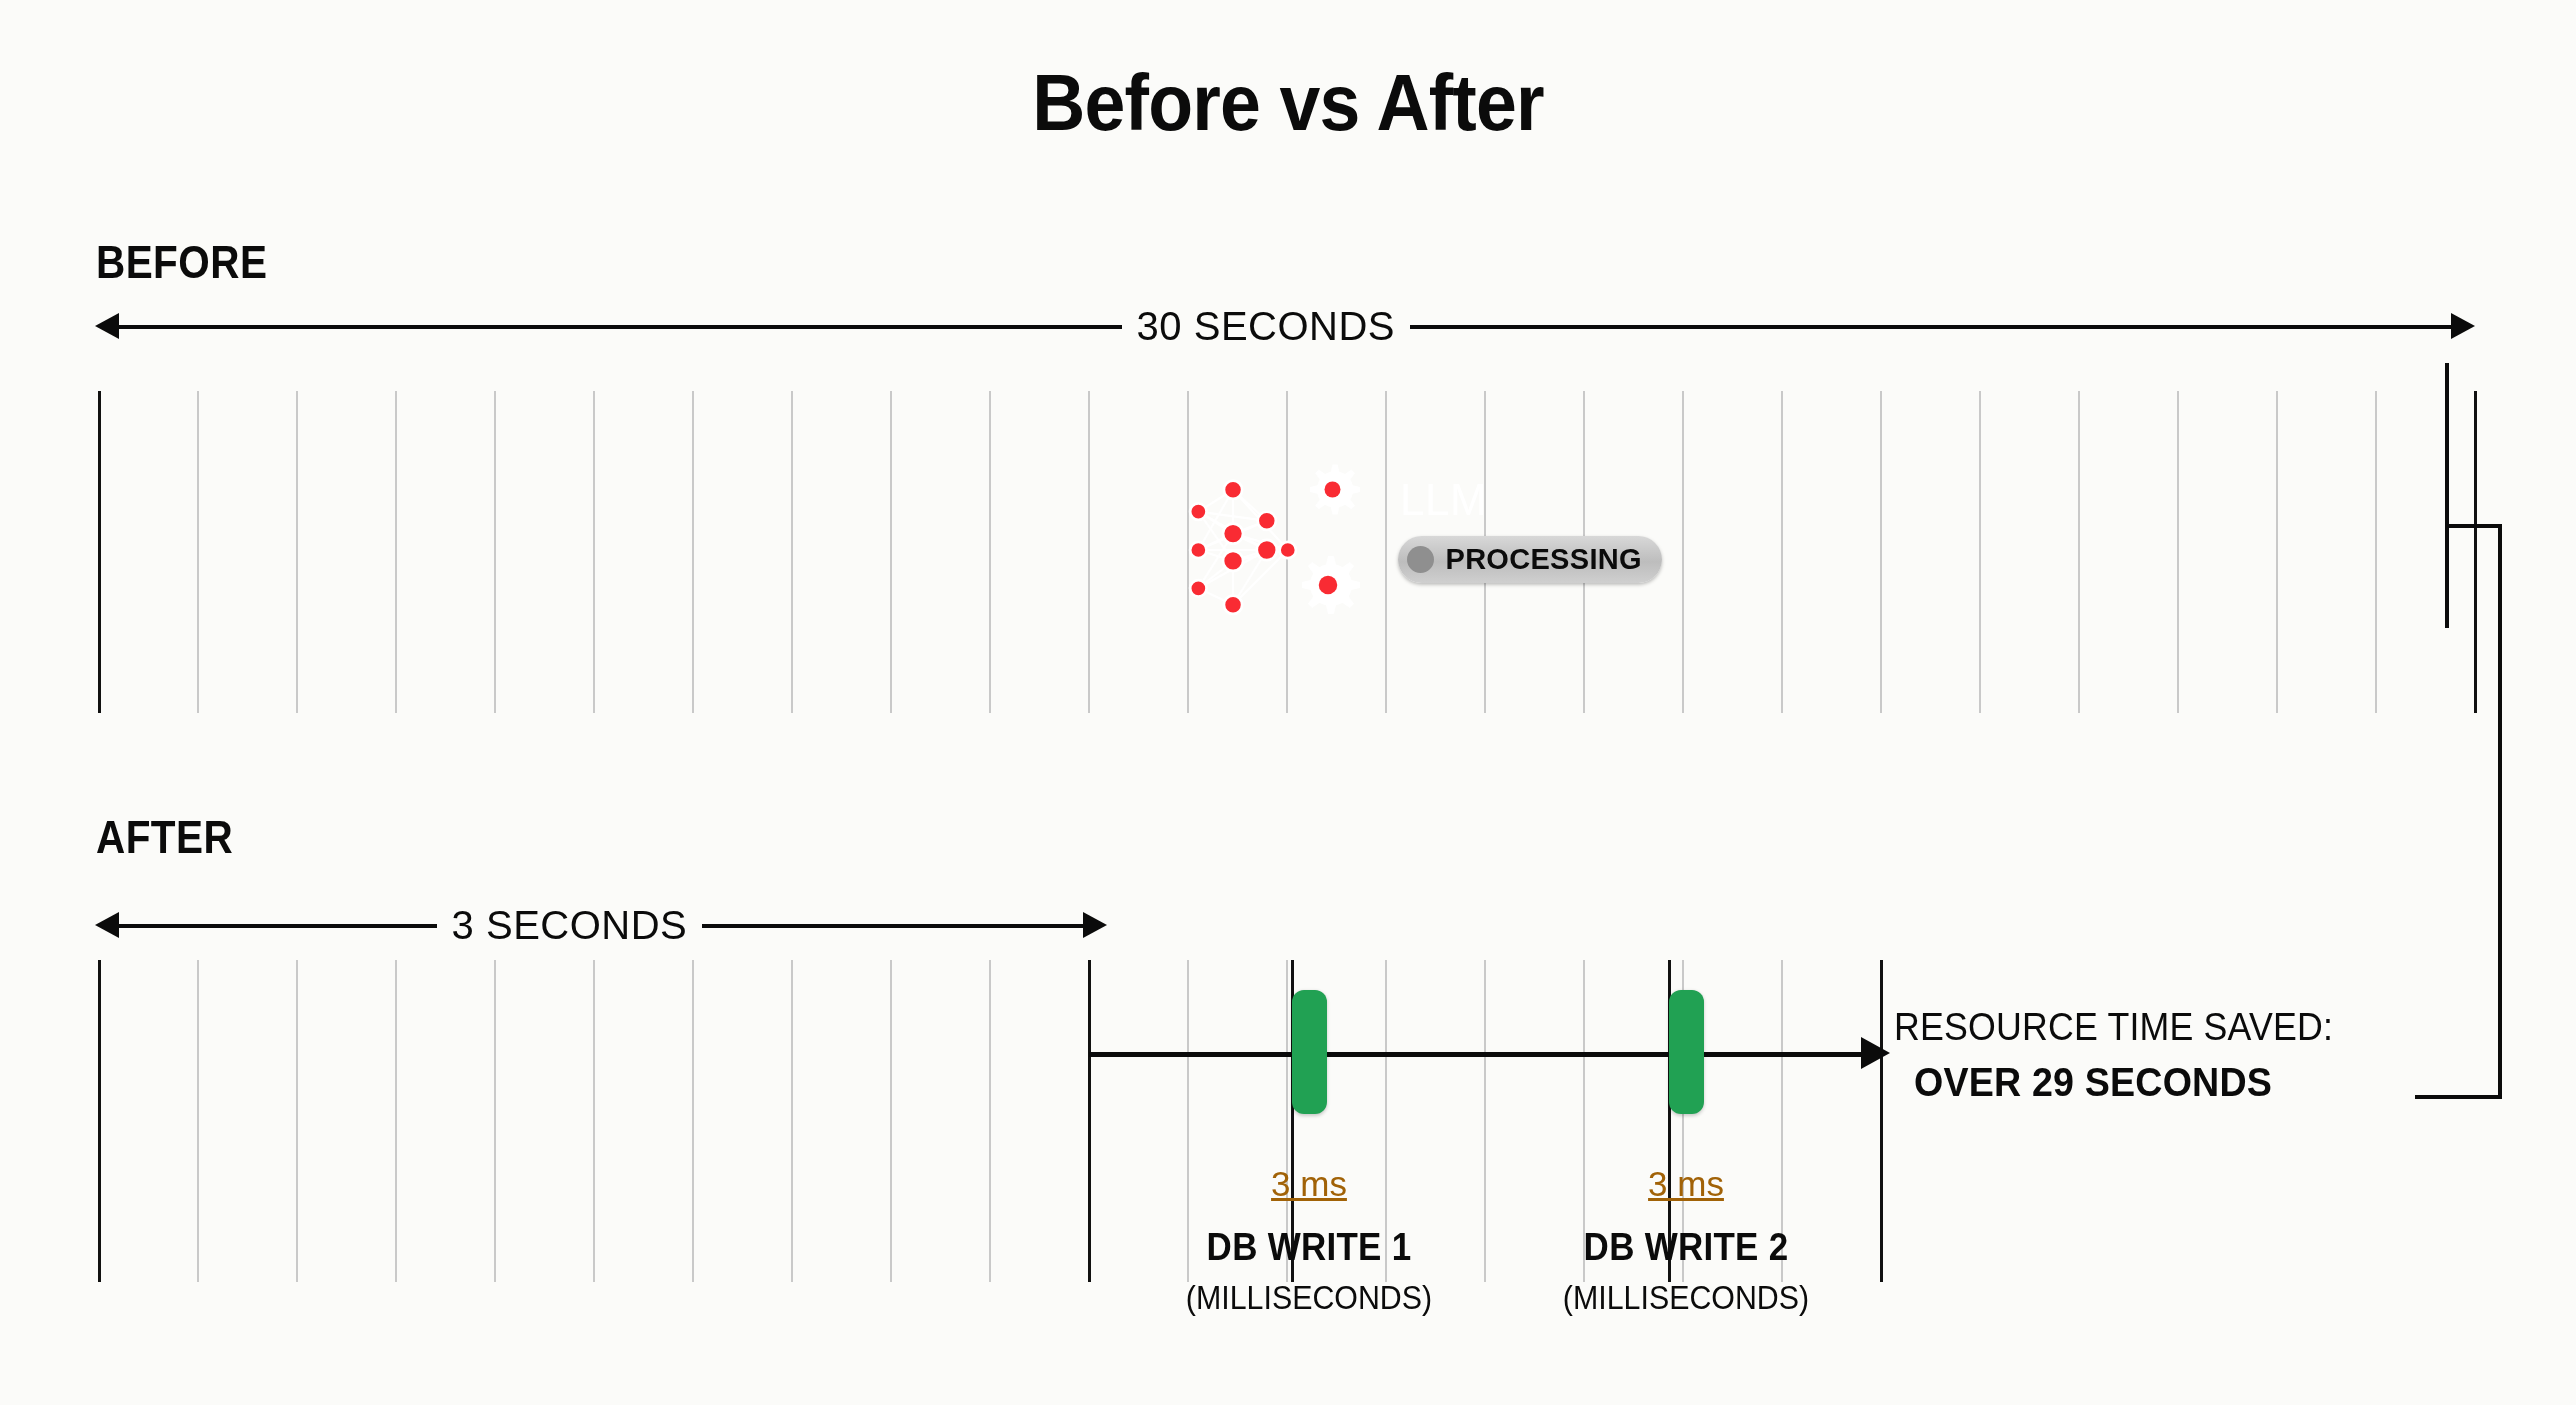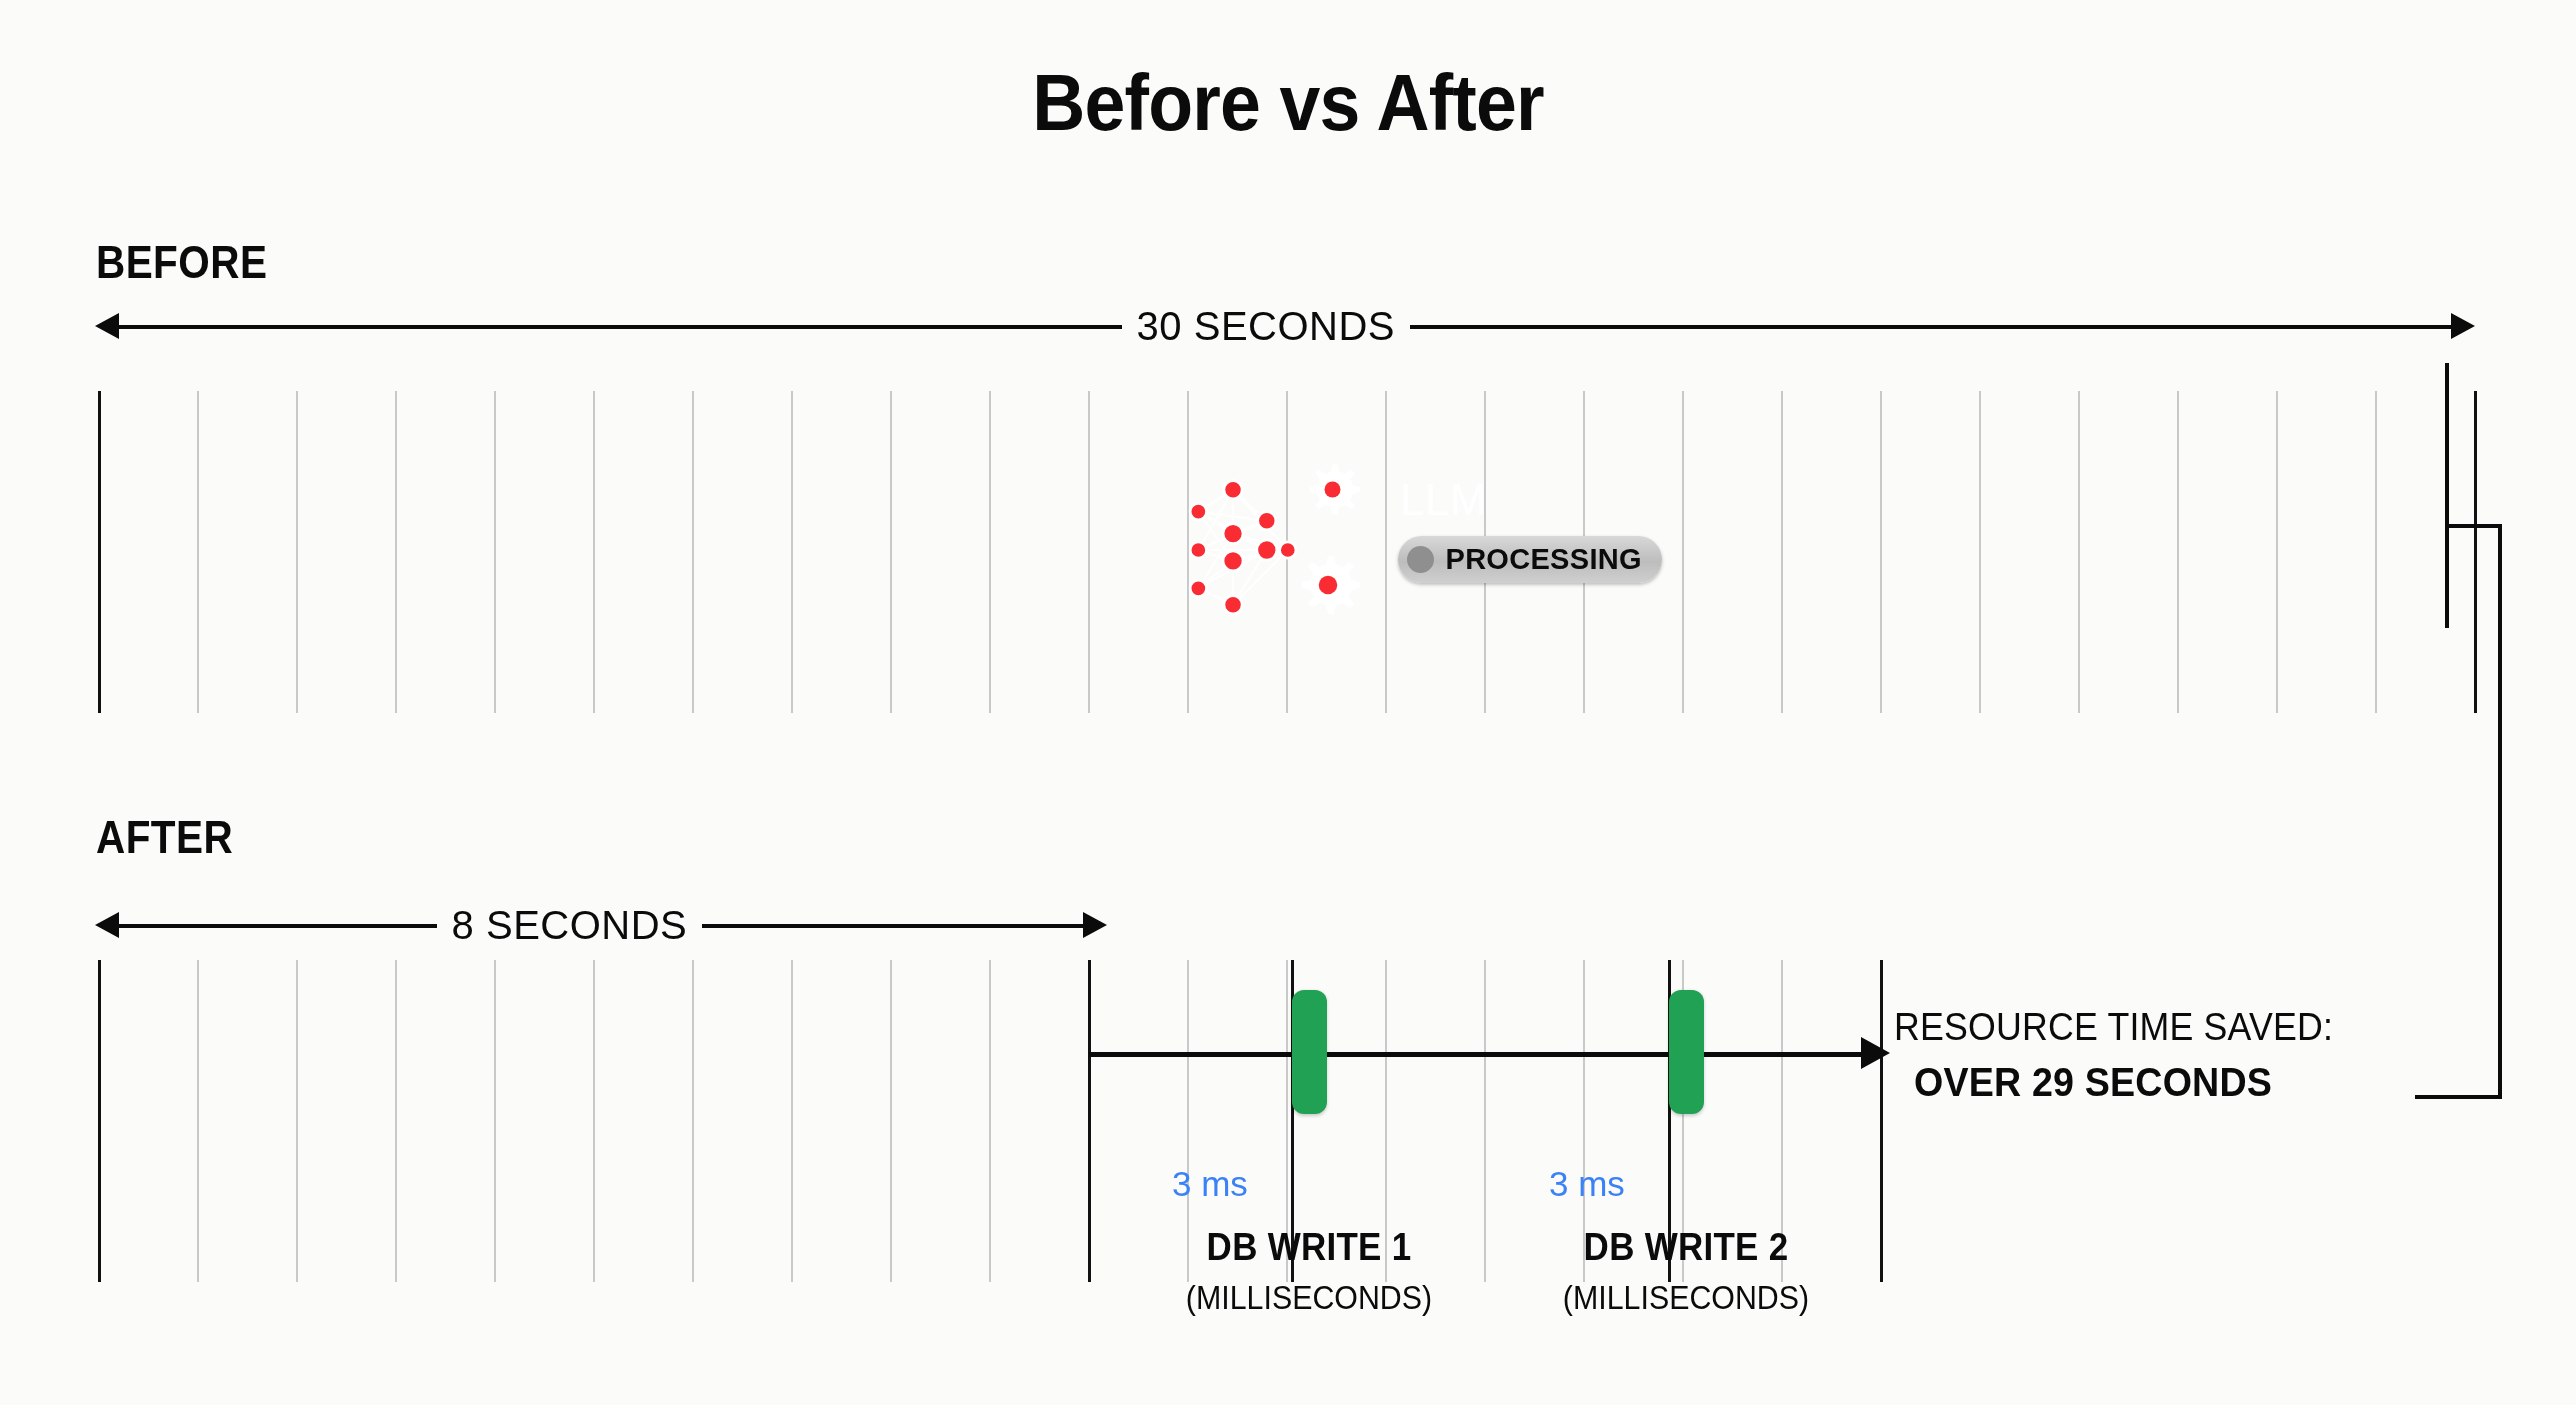--- a/index.html
+++ b/index.html
@@ -208,23 +208,24 @@
     width: 35px;
     height: 124px;
     background: #21a153;
     border-radius: 12px;
     box-shadow: 0 1.8px 3.7px rgba(0,0,0,0.2);
   }
   .db-ms {
     position: absolute;
     font-size: 35px;
     font-weight: normal;
-    color: #3b82f6;
-    text-align: left;
-    white-space: nowrap;
+    color: #a16207;
+    text-align: center;
+    white-space: nowrap;
+    text-decoration: underline;
   }
   .db-title {
     position: absolute;
     font-size: 38px;
     font-weight: bold;
     color: #0b0b0b;
     text-align: center;
     white-space: nowrap;
     letter-spacing: 0.3px;
     transform: scaleX(0.92);
@@ -374,21 +375,21 @@
       <div id="processing-dot"></div>
       <div id="processing-text">PROCESSING</div>
     </div>
   </div>
 
   <div class="section-label" id="after-label">AFTER</div>
 
   <div class="dimline" style="left:106px; top:924px; width:979px;"></div>
   <div class="arrowhead left" style="left:95px; top:912px;"></div>
   <div class="arrowhead right" style="left:1083px; top:912px;"></div>
-  <div class="dim-caption" style="left:437px; top:903px;">8 SECONDS</div>
+  <div class="dim-caption" style="left:437px; top:903px;">3 SECONDS</div>
 
   <div id="ticks-after">
       <div class="tick major" style="left: 98px; top: 960px; height: 322px;"></div>
       <div class="tick" style="left: 197px; top: 960px; height: 322px;"></div>
       <div class="tick" style="left: 296px; top: 960px; height: 322px;"></div>
       <div class="tick" style="left: 395px; top: 960px; height: 322px;"></div>
       <div class="tick" style="left: 494px; top: 960px; height: 322px;"></div>
       <div class="tick" style="left: 593px; top: 960px; height: 322px;"></div>
       <div class="tick" style="left: 692px; top: 960px; height: 322px;"></div>
       <div class="tick" style="left: 791px; top: 960px; height: 322px;"></div>

